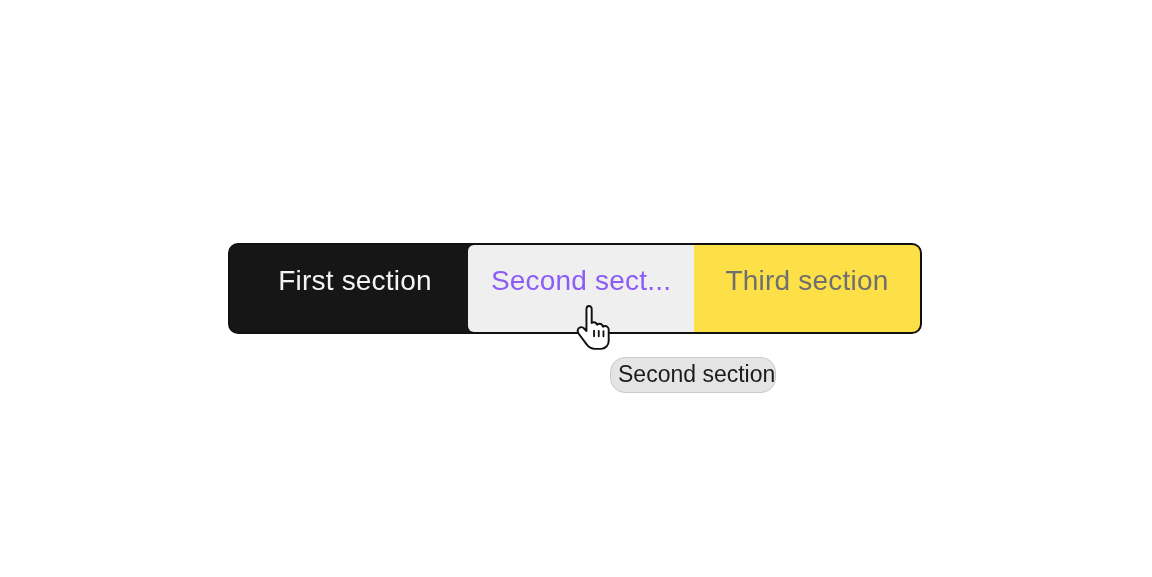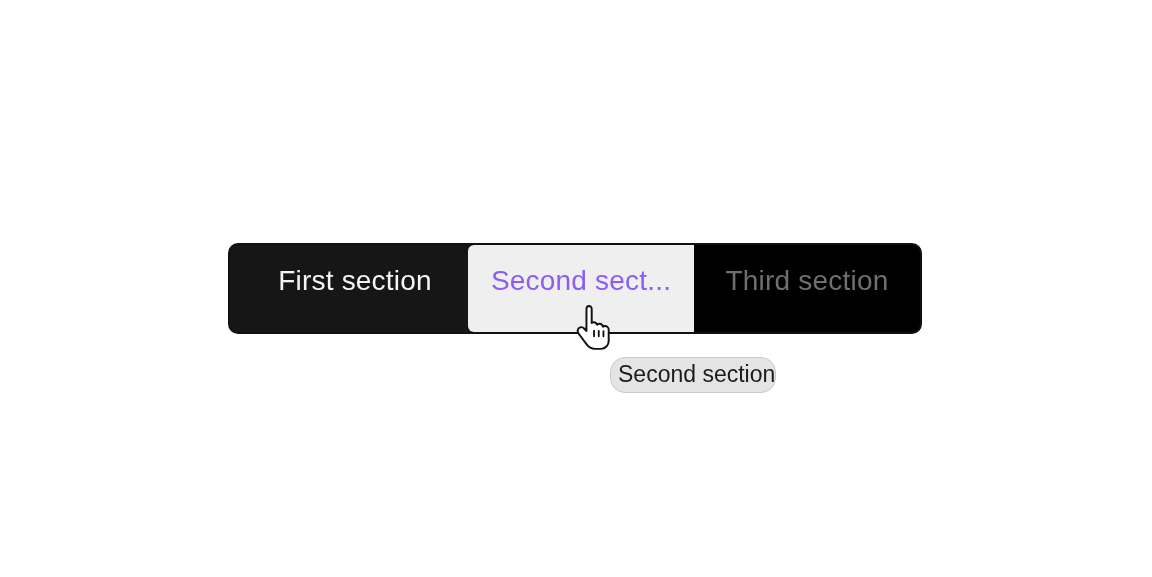--- a/index.html
+++ b/index.html
@@ -54,21 +54,21 @@
   .seg-selected {
     background: #161616;
     color: #f4f4f4;
   }
   .seg-hovered {
     background: #efefef;
     color: #8b5cf6;
     border-radius: 6px 0 0 6px;
   }
   .seg-default {
-    background: #000000;
+    background: #fde047;
     color: #6f6f6f;
   }
 
   
   .cursor {
     position: absolute;
     left: 576px;
     top: 304px;
     width: 34px;
     height: 50px;

